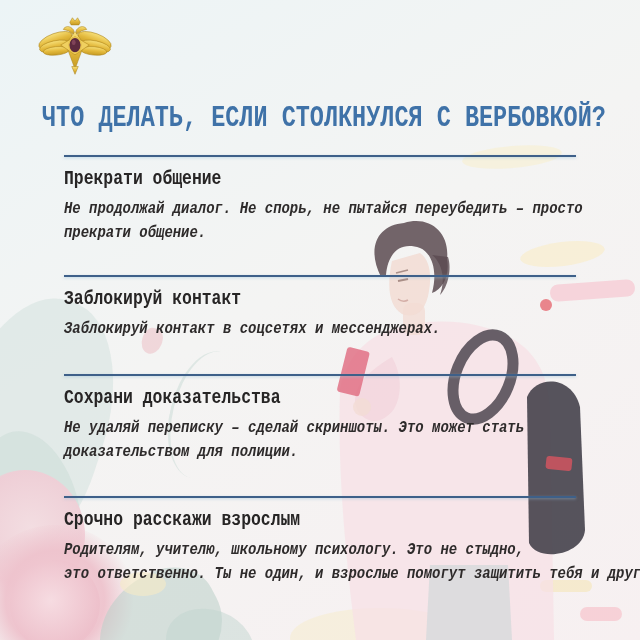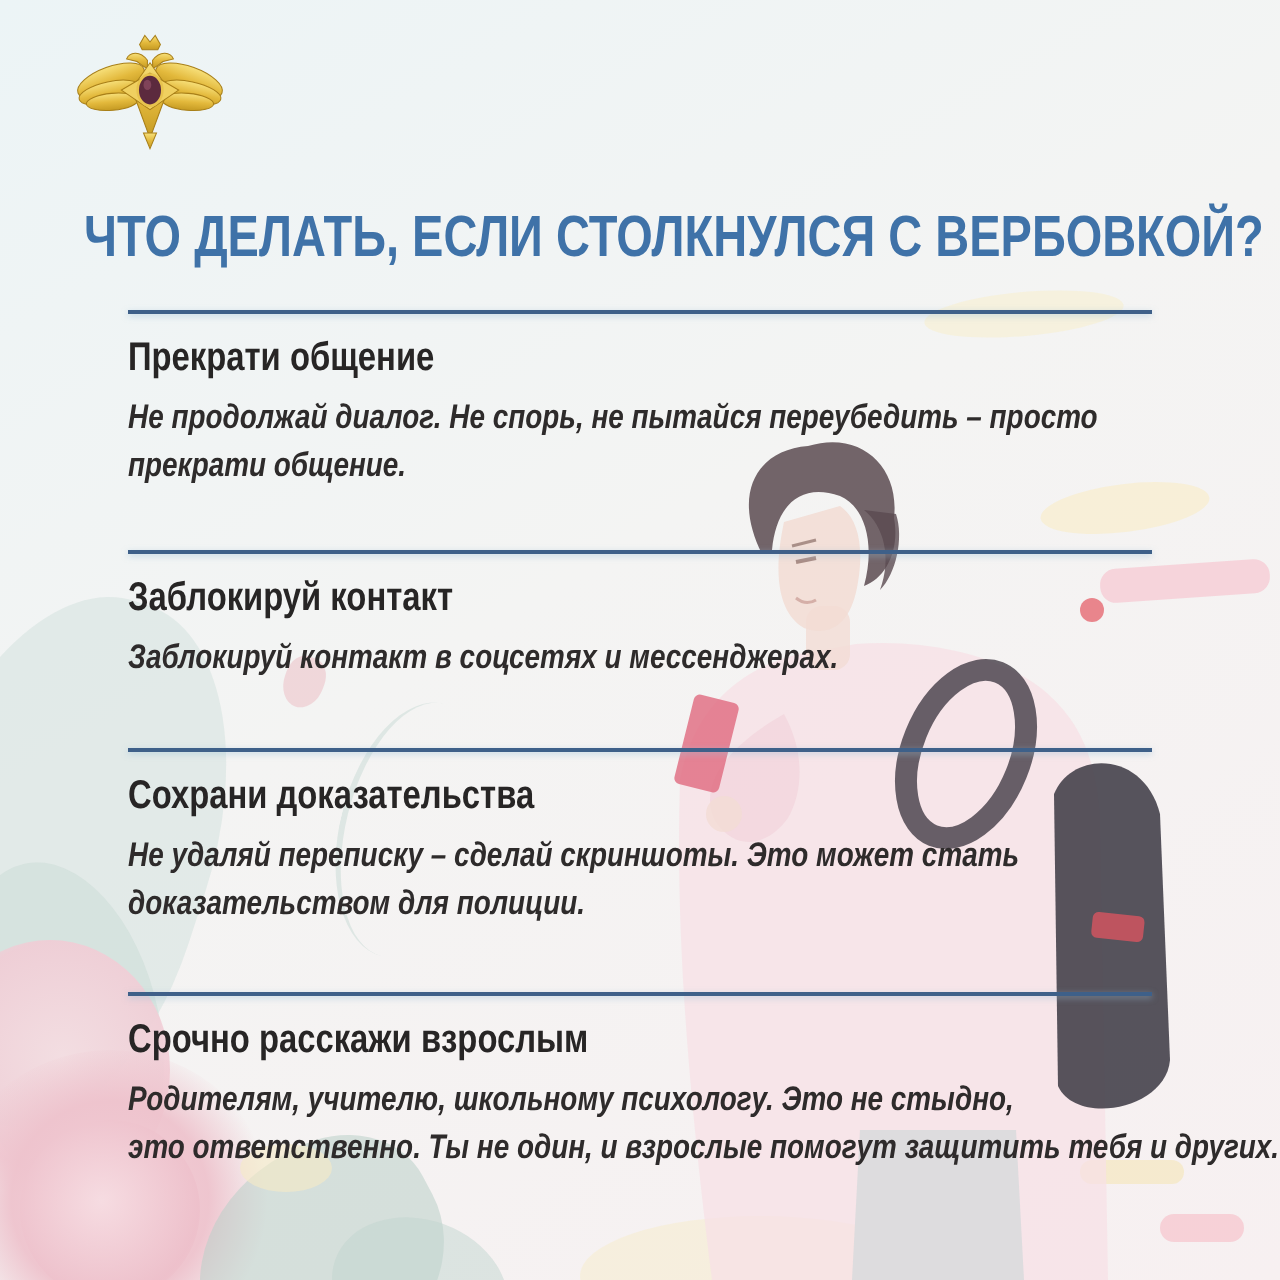--- a/index.html
+++ b/index.html
@@ -1,19 +1,19 @@
 <!DOCTYPE html>
 <html><head>
 <meta charset="utf-8">
 <style>
   html,body{margin:0;padding:0;}
   .canvas{
     position:relative;width:640px;height:640px;overflow:hidden;
     background:linear-gradient(150deg,#ecf4f6 0%,#f4f4f3 45%,#f7f0f1 100%);
-    font-family:Liberation Sans, sans-serif;
+    font-family:Liberation Mono, monospace;
   }
   
   .blob{position:absolute;pointer-events:none;z-index:1;}
   .leaf-left{left:-46px;top:295px;width:150px;height:270px;background:#d3e2de;opacity:.55;border-radius:50% 50% 45% 55%;transform:rotate(18deg);}
   .leaf-left2{left:-20px;top:430px;width:100px;height:170px;background:#c9dcd6;opacity:.5;border-radius:50%;transform:rotate(-12deg);}
   .bud-pink{left:142px;top:328px;width:20px;height:26px;background:#eab4bd;opacity:.45;border-radius:50% 50% 60% 60%;transform:rotate(20deg);}
   .stem{left:170px;top:350px;width:70px;height:130px;border-left:3px solid #c4d8d2;opacity:.45;border-radius:50%;transform:rotate(14deg);}
   .rose-a{left:-35px;top:470px;width:120px;height:130px;background:radial-gradient(circle at 55% 45%,#f6dde2 0%,#f1ccd5 60%,transparent 75%);opacity:.9;border-radius:50%;}
   .rose-b{left:-25px;top:525px;width:160px;height:150px;background:radial-gradient(circle at 50% 50%,#f3cdd6 0%,#eec3cd 45%,transparent 72%);opacity:.95;border-radius:50%;}
   .rose-c{left:10px;top:560px;width:90px;height:90px;background:radial-gradient(circle at 45% 45%,#f7dfe4 0%,#edbfca 70%,transparent 85%);opacity:.8;border-radius:50%;}

